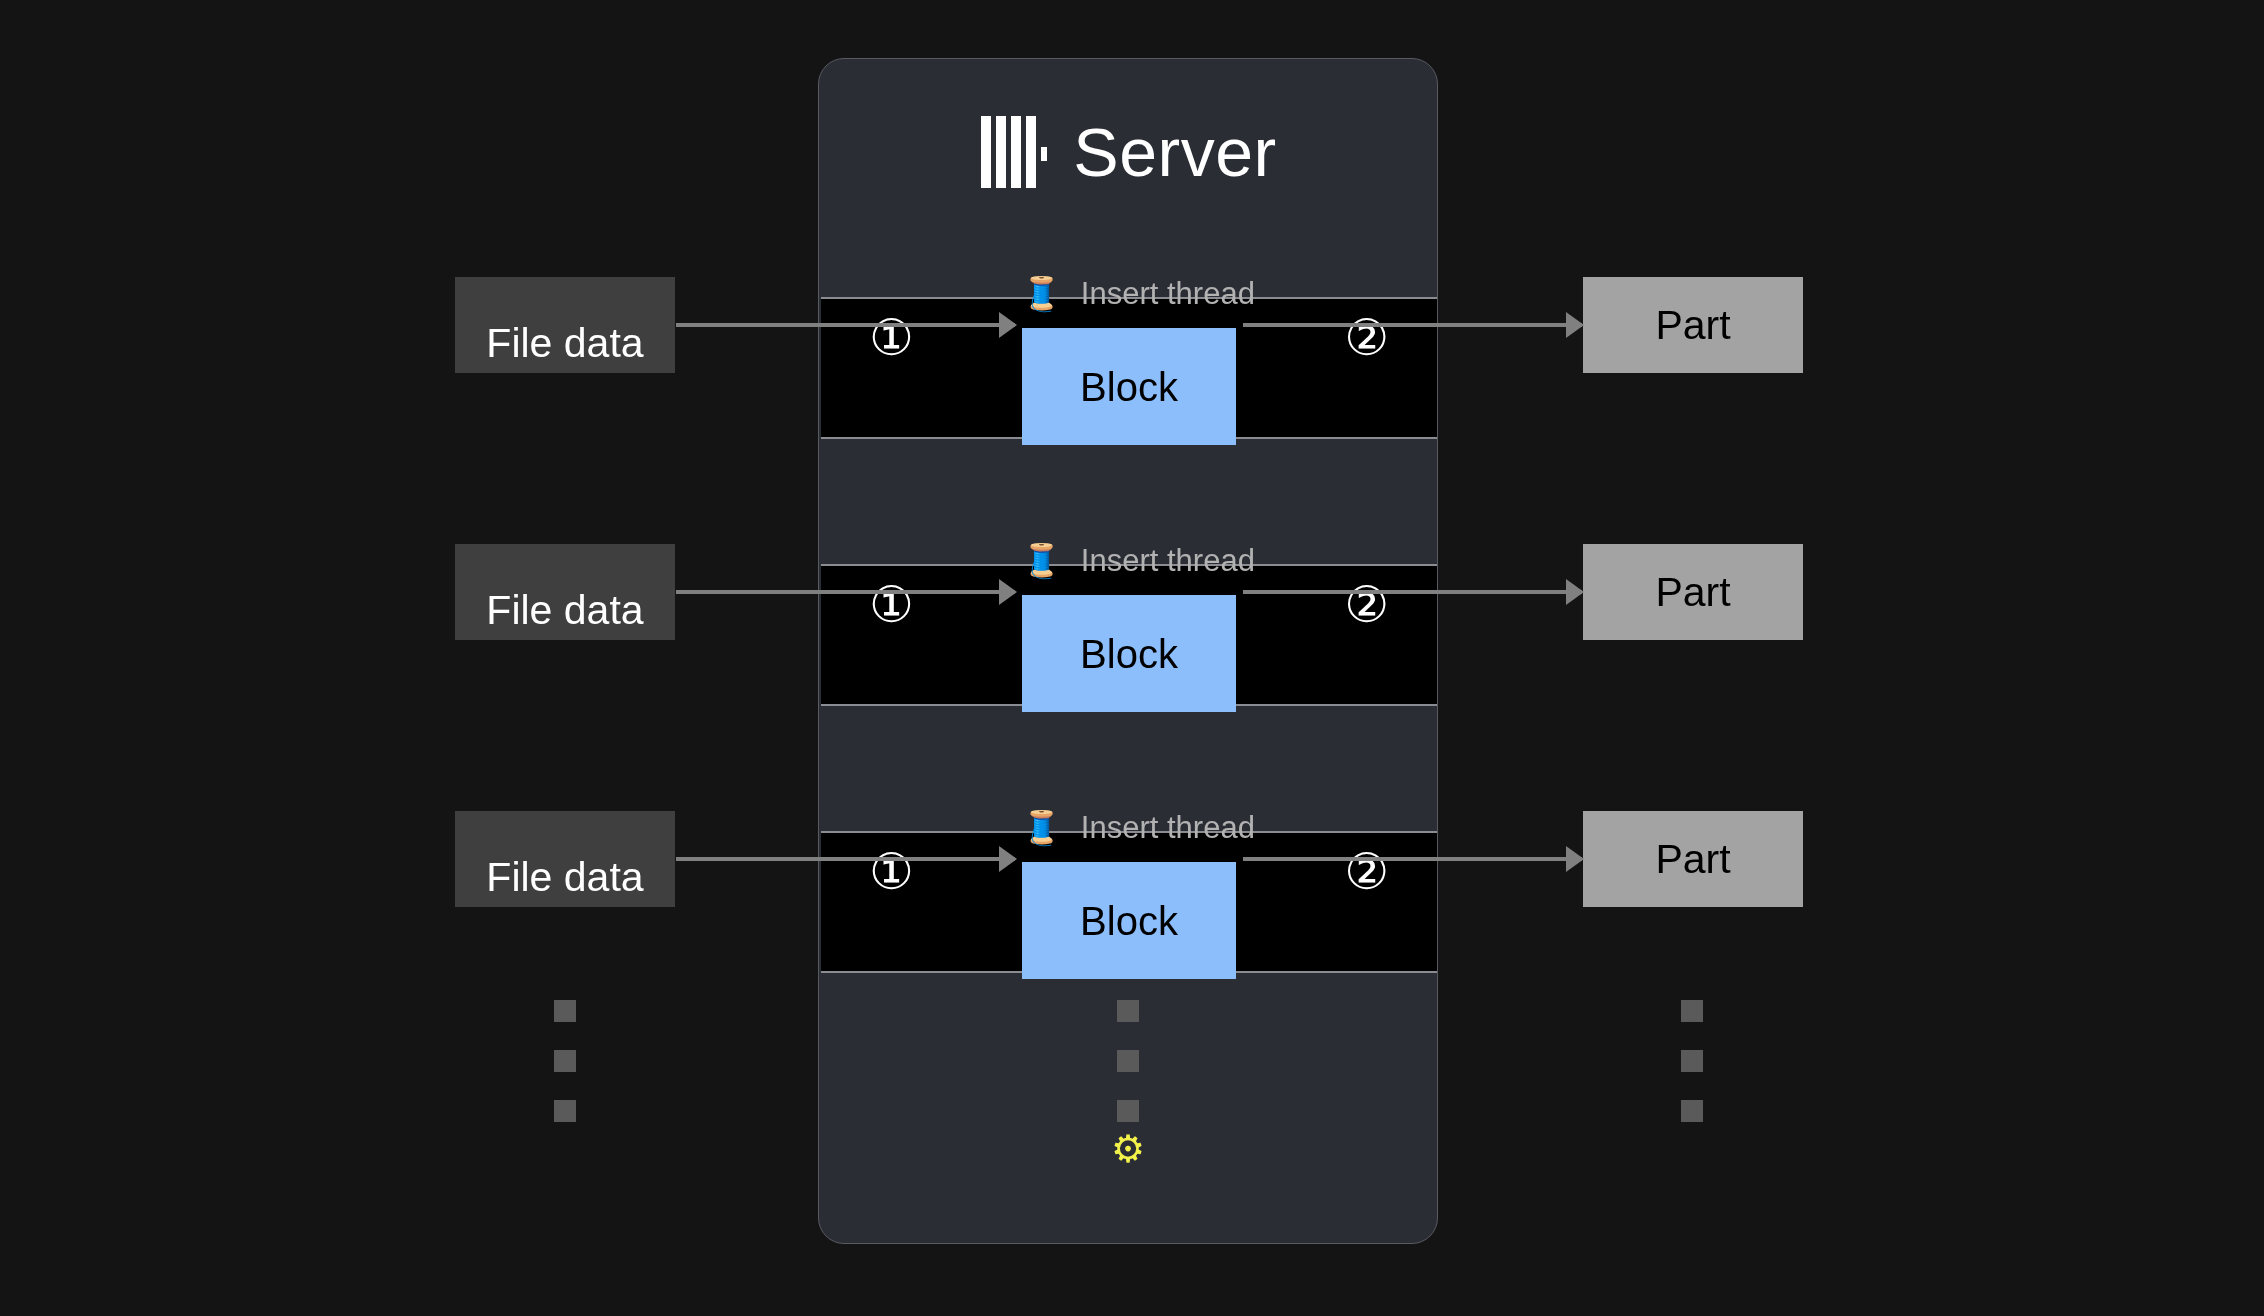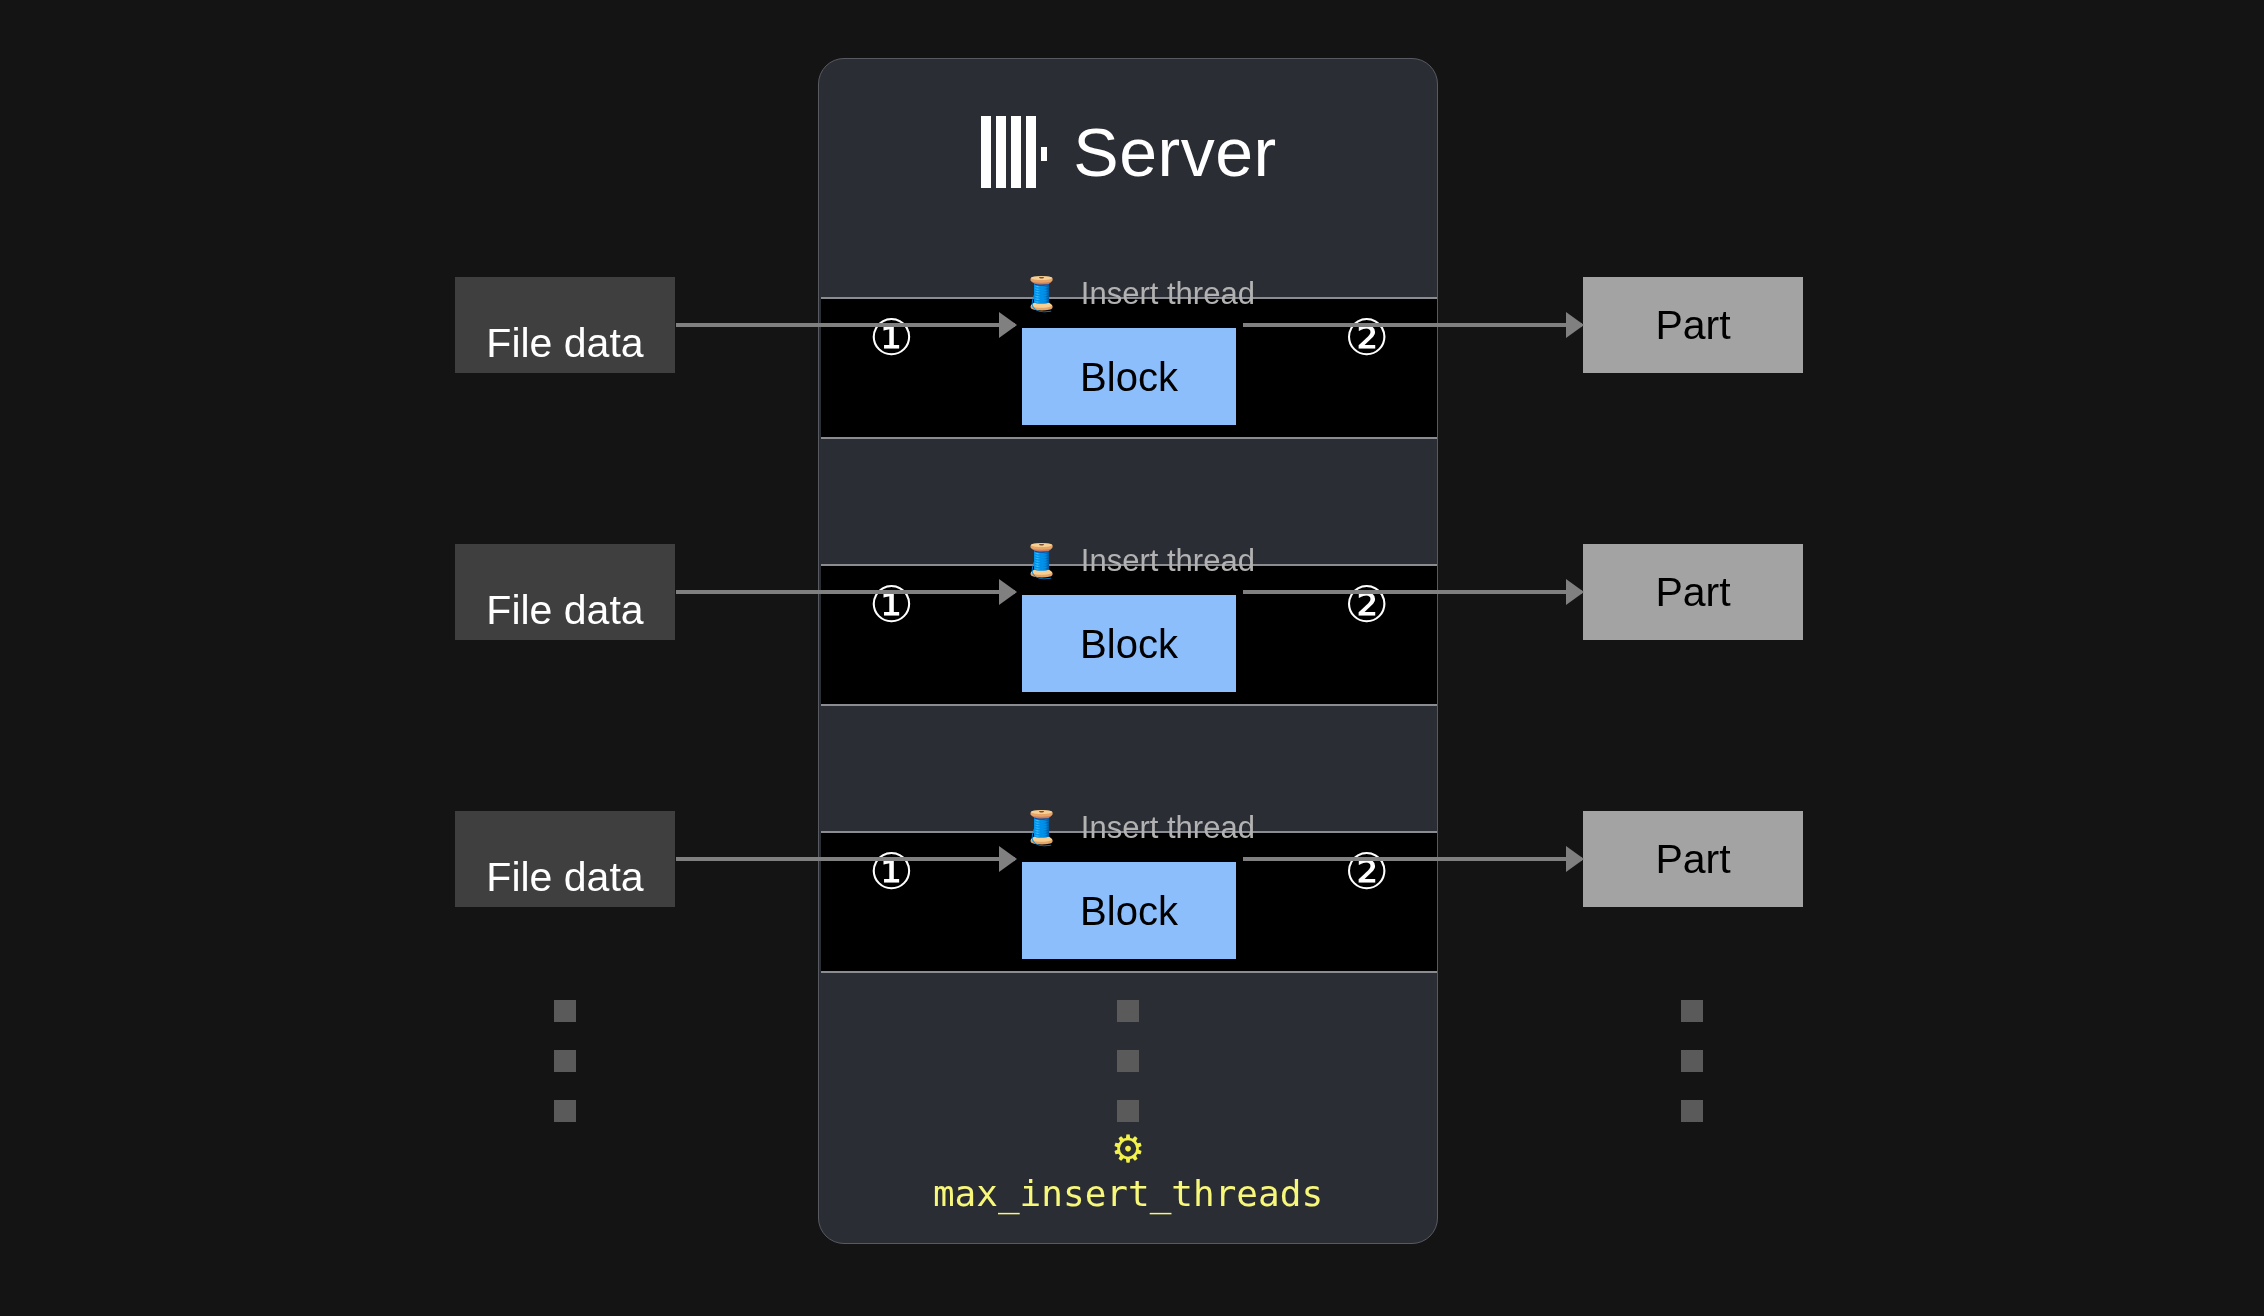--- a/index.html
+++ b/index.html
@@ -100,21 +100,21 @@
   }
   .circle-num.c1 { left: 48px; top: 14px; }
   .circle-num.c2 { right: 48px; top: 14px; }
 
   .block-box {
     position: absolute;
     left: 50%;
     transform: translateX(-50%);
     top: 29px;
     width: 214px;
-    height: 97px;
+    height: 117px;
     background: #8cbefc;
     display: flex;
     align-items: center;
     justify-content: center;
   }
   .block-label {
     color: #000000;
     font-size: 40px;
     line-height: 1;
   }
@@ -301,16 +301,15 @@
     <span class="sq"></span>
   </div>
   <div class="dots dots-right">
     <span class="sq"></span>
     <span class="sq"></span>
     <span class="sq"></span>
   </div>
 
   <div class="setting">
     <span class="gear-icon">⚙</span>
-    <span class="setting-name">max_insert_threads</span>
   </div>
 
 </div>
 
 </body></html>

